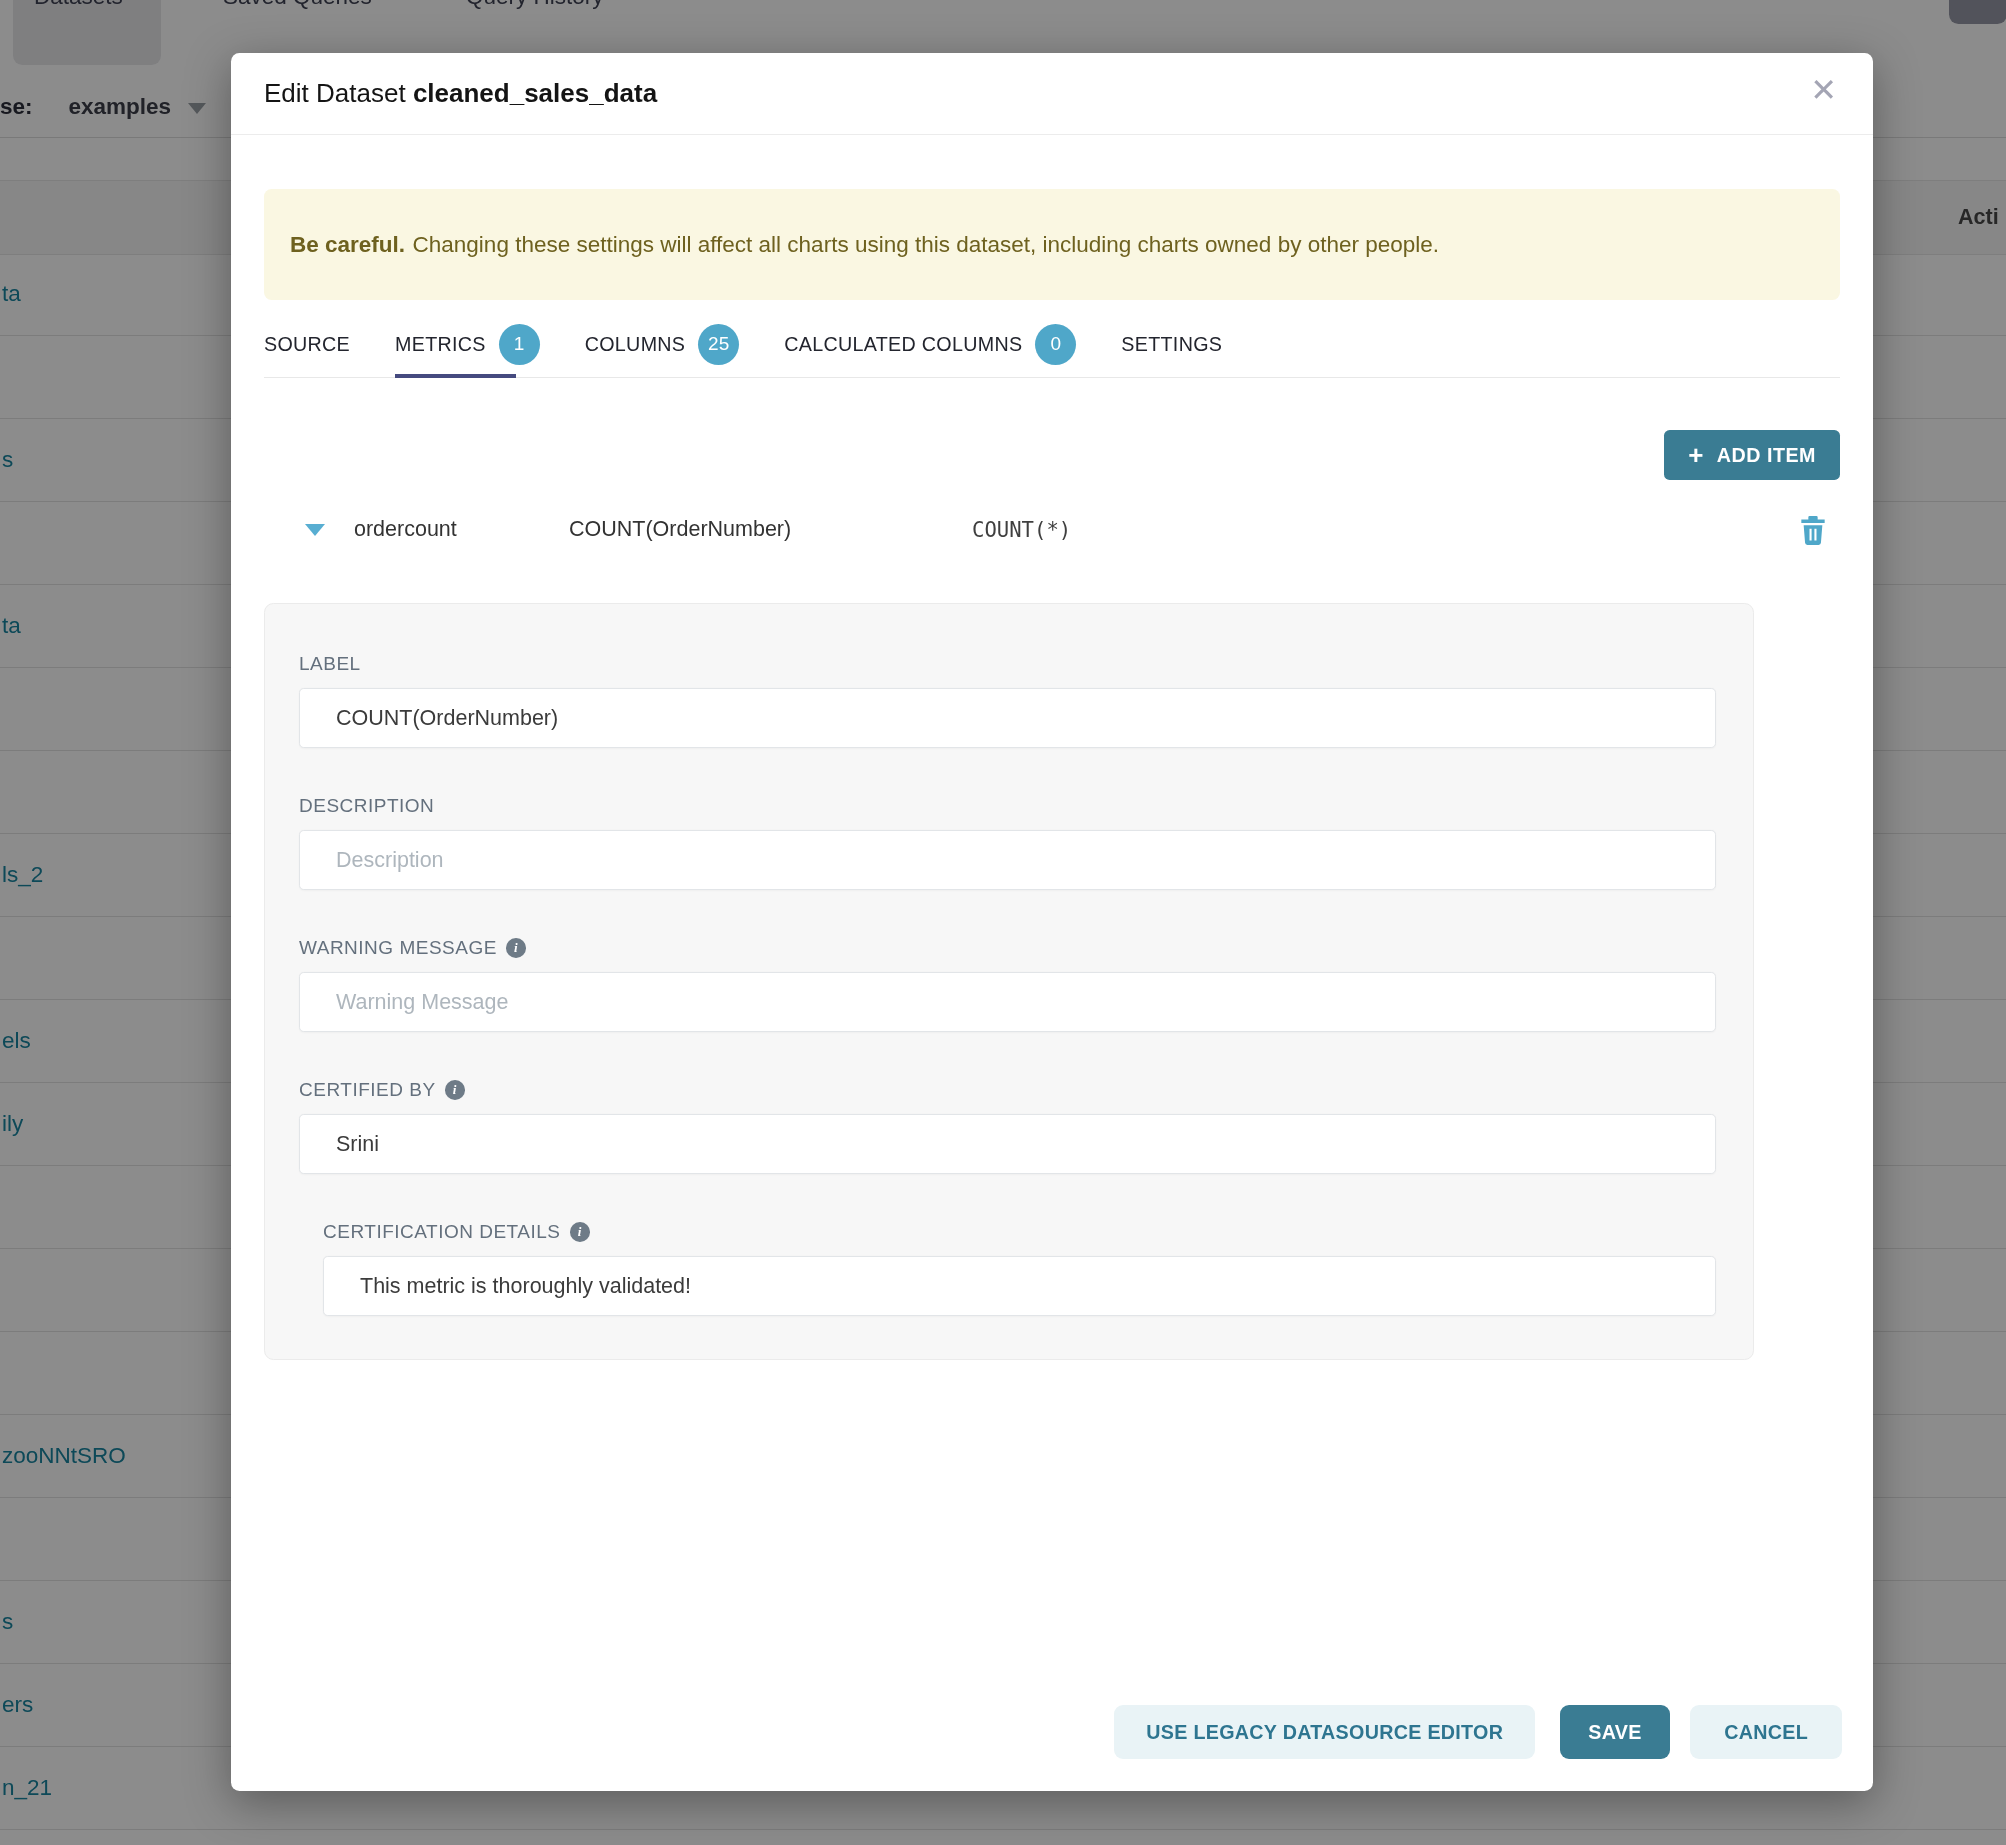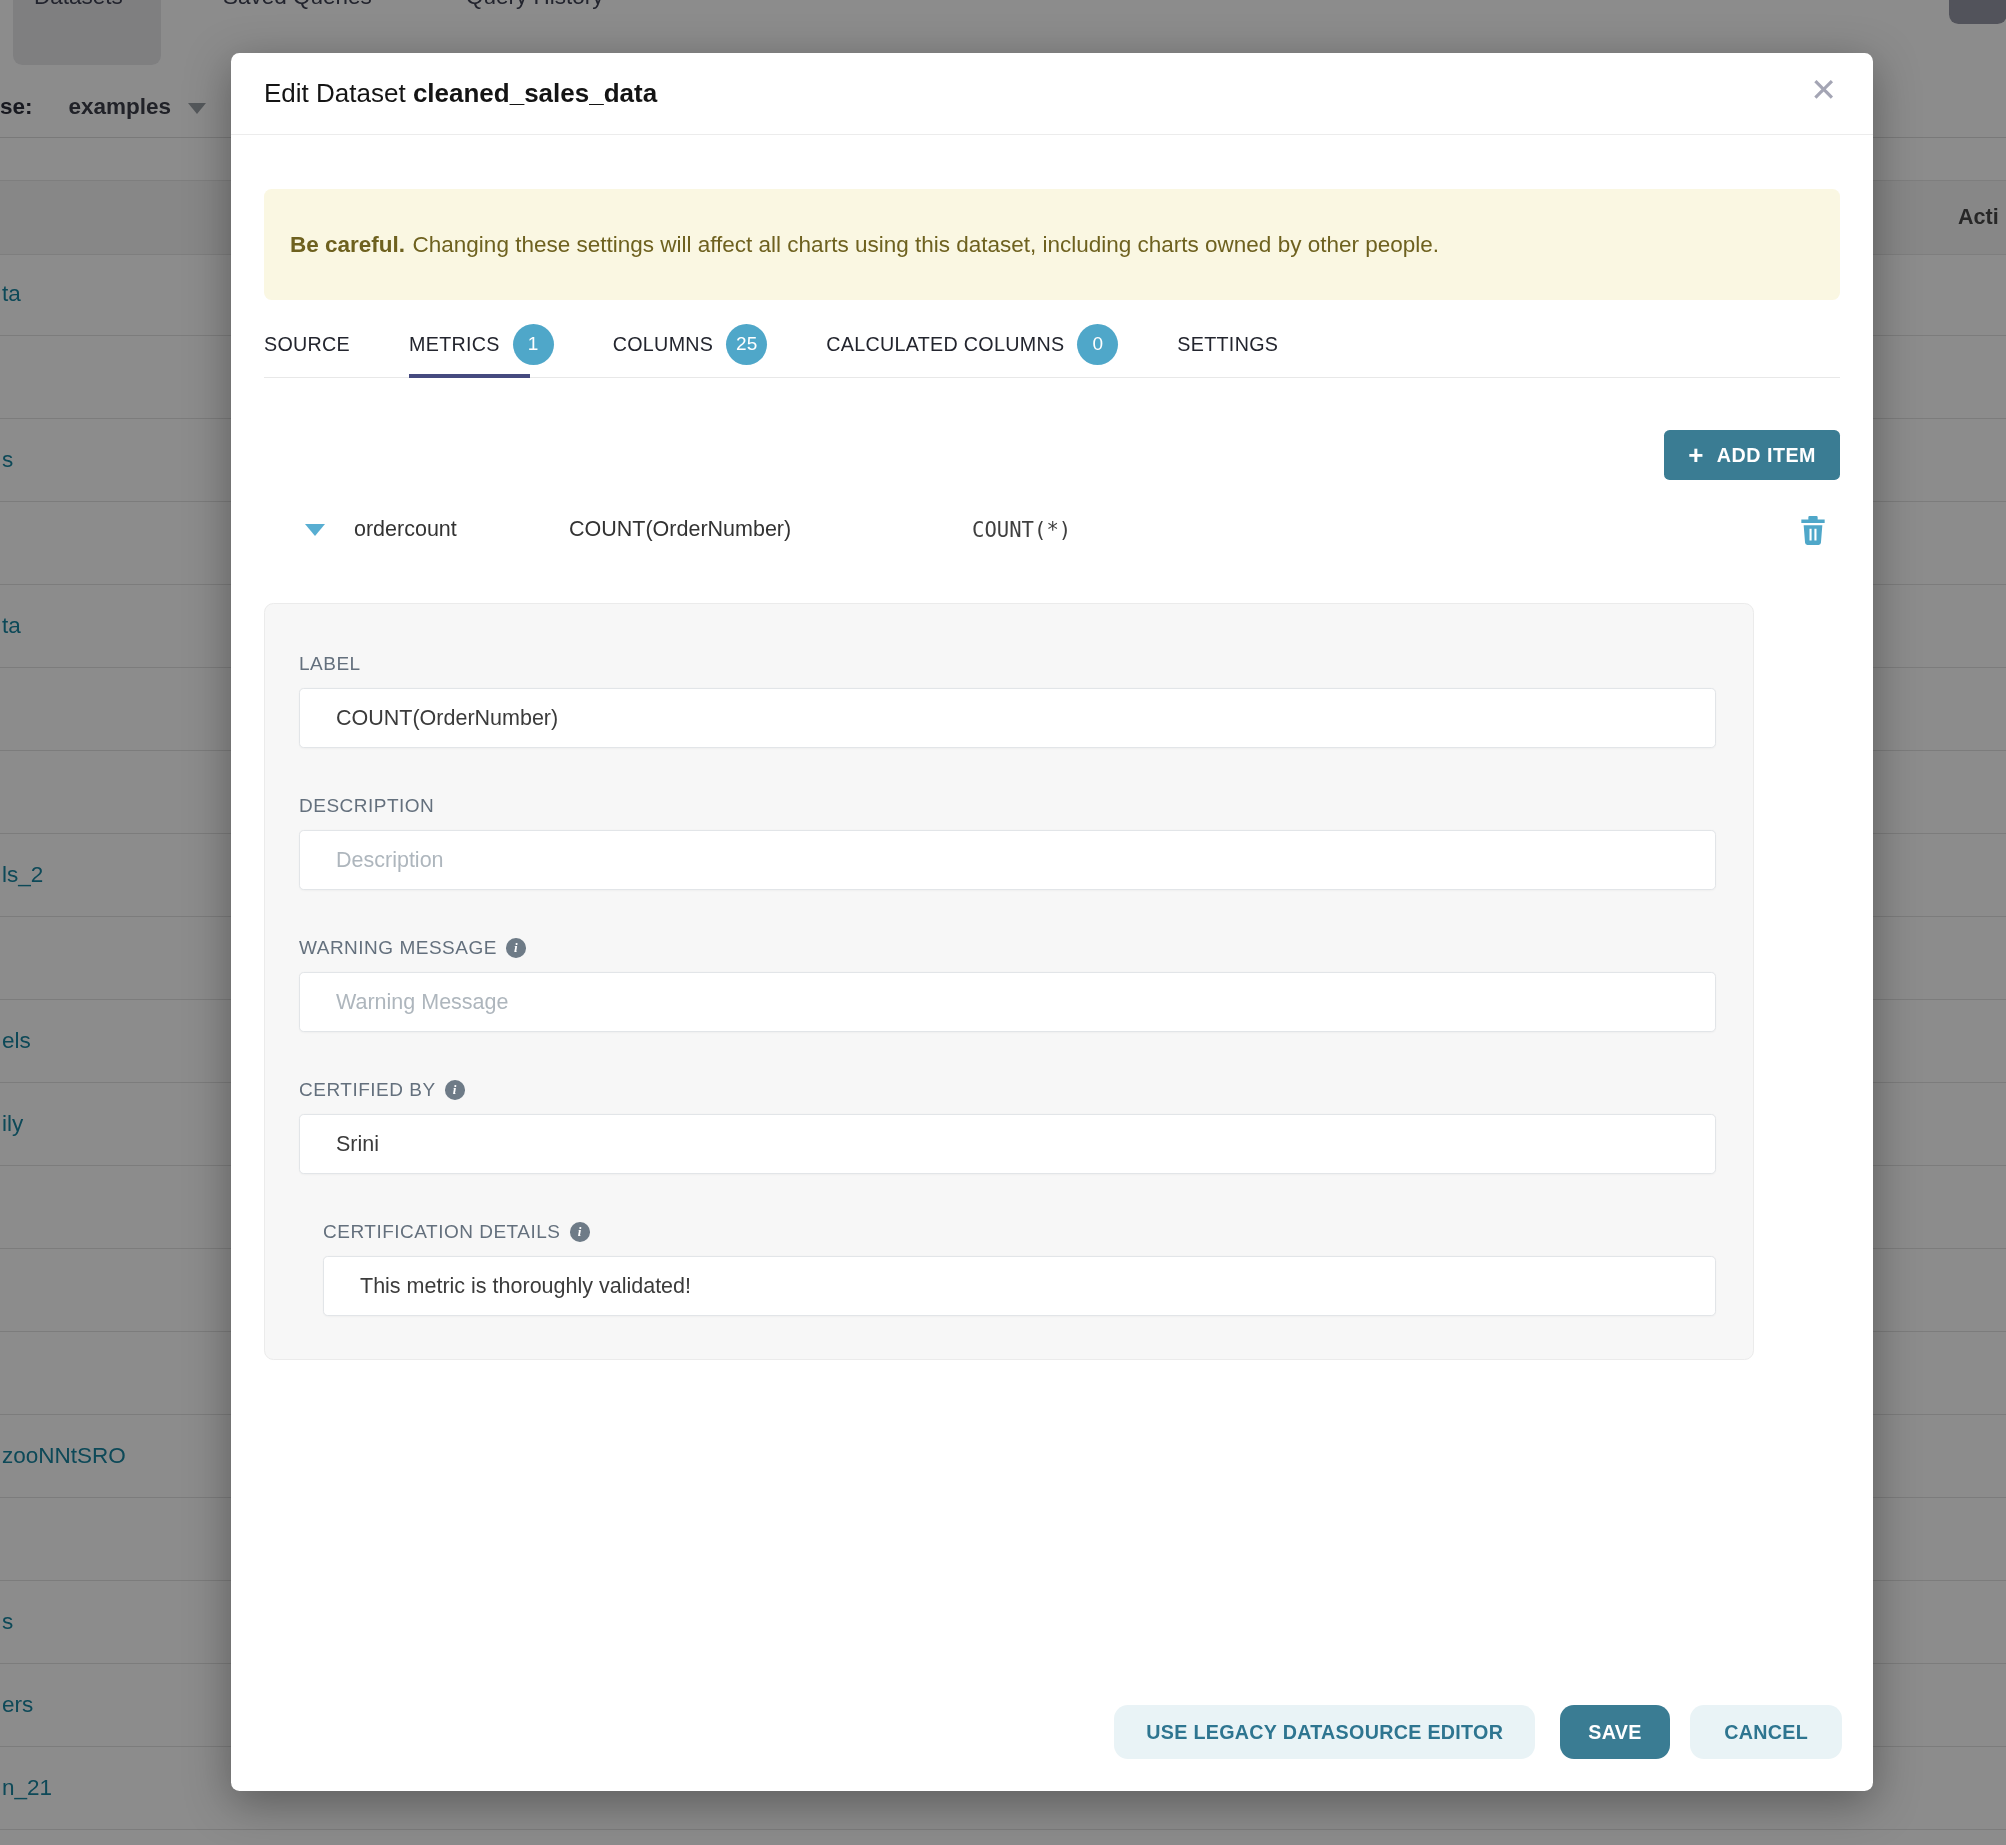--- a/index.html
+++ b/index.html
@@ -38,21 +38,21 @@
   .modal-header{height:81px;border-bottom:0.9px solid #ececec;display:flex;align-items:center;padding:0 33px;position:relative;}
   .modal-title{font-size:26px;color:#141414;}
   .modal-title b{font-weight:bold;}
   .modal-close{position:absolute;right:36px;top:20.6px;font-size:32px;color:#a4a5b4;cursor:pointer;line-height:1;font-weight:300;}
   .modal-body{padding:0 33px;position:relative;}
   
   .warn-banner{margin-top:54px;height:111px;background:#faf7e2;border-radius:7.5px;
     display:flex;align-items:center;padding:0 26px;font-size:22.5px;color:#6e611f;}
   .warn-banner b{font-weight:bold;margin-right:7.5px;}
   
-  .tabs{margin-top:11.2px;height:66px;display:flex;align-items:center;gap:59px;border-bottom:0.9px solid #e8e8e8;}
+  .tabs{margin-top:11.2px;height:66px;display:flex;align-items:center;gap:45px;border-bottom:0.9px solid #e8e8e8;}
   .tab{display:flex;align-items:center;font-size:19.7px;color:#23252e;letter-spacing:0.3px;height:100%;position:relative;cursor:pointer;white-space:nowrap;}
   .tab .badge{margin-left:13px;min-width:41px;height:41px;border-radius:20.6px;background:#4fa7c9;color:#fff;
     display:flex;align-items:center;justify-content:center;font-size:19px;padding:0 3.7px;box-sizing:border-box;}
   .tab.active::after{content:"";position:absolute;left:0;right:24px;bottom:-0.9px;height:3.7px;background:#454a7f;}
   
   .additem-row{margin-top:52px;display:flex;justify-content:flex-end;}
   .additem-btn{height:50px;background:#3a7c93;border-radius:5.6px;color:#fff;display:flex;align-items:center;
     padding:0 24px;font-size:19.7px;font-weight:bold;letter-spacing:0.5px;cursor:pointer;}
   .additem-btn .plus{font-size:26px;font-weight:bold;margin-right:13px;line-height:1;}
   
@@ -74,21 +74,21 @@
   .field .flabel{display:flex;align-items:center;font-size:19px;color:#64707d;letter-spacing:0.5px;margin-bottom:13px;font-weight:500;}
   .info-icon{margin-left:9.4px;width:19.7px;height:19.7px;border-radius:50%;background:#6e7b87;color:#fff;
     font-size:13px;font-weight:bold;display:flex;align-items:center;justify-content:center;font-family:"Liberation Serif",serif;font-style:italic;}
   .field input{width:100%;box-sizing:border-box;height:60px;background:#fff;border:0.9px solid #e2e5e8;border-radius:4.7px;
     padding:0 19px 0 36px;font-size:21.5px;color:#3b3b3b;font-family:"Liberation Sans",sans-serif;outline:none;
     box-shadow:0 0.9px 1.9px rgba(0,0,0,0.03);}
   .field input::placeholder{color:#aeb6bd;opacity:1;}
   
   .modal-footer{position:absolute;left:0;right:0;bottom:0;height:86px;display:flex;align-items:flex-start;
     justify-content:flex-end;padding-right:31px;}
-  .f-btn{height:54px;border-radius:14px;display:flex;align-items:center;font-size:19.7px;font-weight:bold;
+  .f-btn{height:54px;border-radius:9px;display:flex;align-items:center;font-size:19.7px;font-weight:bold;
     letter-spacing:0.3px;cursor:pointer;}
   .f-btn.light{background:#e9f3f6;color:#2e7590;}
   .f-btn.solid{background:#3a7c93;color:#fff;}
   .f-legacy{padding:0 32px;margin-right:25px;}
   .f-save{padding:0 28px;margin-right:20.6px;}
   .f-cancel{padding:0 34px;}
 </style>
 </head>
 <body>
 

